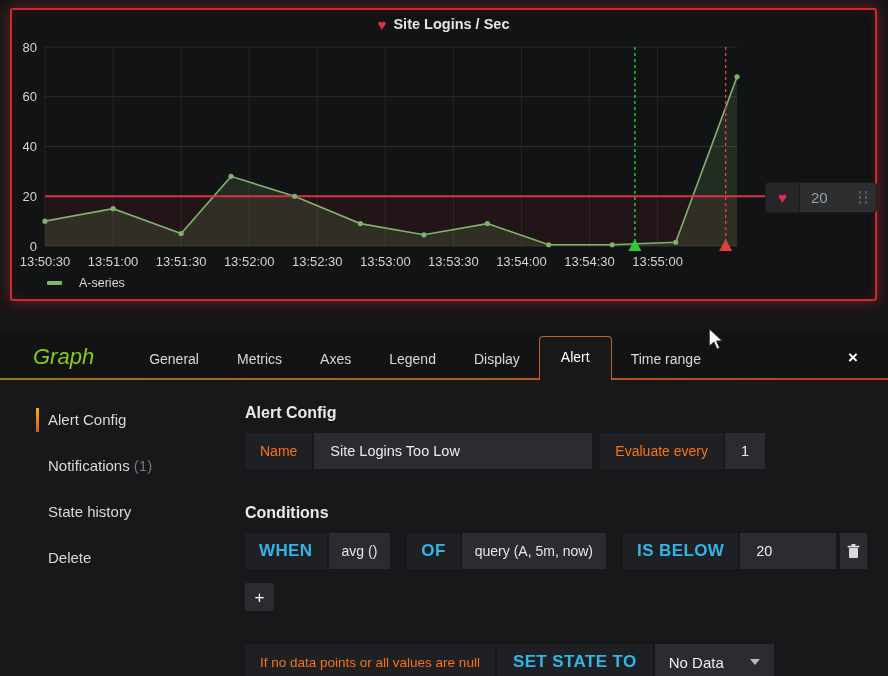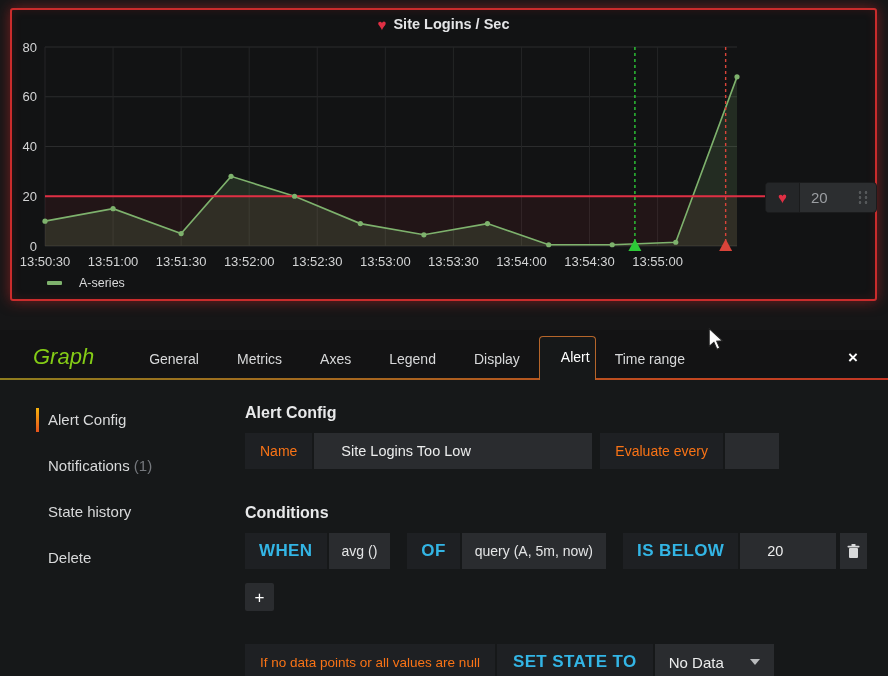--- a/index.html
+++ b/index.html
@@ -29,39 +29,39 @@
 
   
   .editor{position:absolute;left:0;top:330px;width:888px;height:346px;background:#161819;}
   .tabbar{position:relative;height:50px;background:#131314;display:flex;align-items:flex-end;}
   .brand-line{position:absolute;left:0;right:0;bottom:0;height:2px;
     background:linear-gradient(90deg,#8f7d1e 0%,#a9641f 45%,#c2491f 75%,#c23725 100%);}
   .panel-type{font-style:italic;font-size:22px;color:#84cc16;padding:0 36px 10px 33px;font-weight:500;}
   .tabs{display:flex;align-items:flex-end;height:100%;}
   .tab{padding:13px 19px;font-size:14px;color:#d8d9da;cursor:pointer;position:relative;}
   .tab.active{background:#161819;border:1px solid #b5652a;border-bottom:none;border-radius:4px 4px 0 0;
-    color:#fff;z-index:2;padding:12px 5px 15px 21px;}
+    color:#fff;z-index:2;padding:12px 21px 15px 21px;}
   .close-btn{margin-left:auto;margin-right:30px;padding-bottom:12px;color:#fff;font-size:17px;
     font-weight:bold;cursor:pointer;}
 
   .editor-body{display:flex;}
   .sidebar{width:245px;padding-top:26px;}
   .side-item{position:relative;padding:5px 0 5px 48px;margin-bottom:19px;font-size:15px;
     color:#d8d9da;cursor:pointer;}
   .side-item .muted{color:#75787d;}
   .side-item.active::before{content:"";position:absolute;left:36px;top:2px;width:3px;height:24px;
     background:linear-gradient(#f6b30d,#e5521c);}
 
   .main{flex:1;padding-top:24px;}
   .section-h{margin:0 0 11px 0;font-size:16px;font-weight:600;color:#e8e9ea;}
   .row{display:flex;align-items:stretch;margin-bottom:0;}
   .gf-box{height:36px;display:flex;align-items:center;font-size:14px;}
   .gf-label{background:#1e2023;color:#f97316;padding:0 15px;margin-right:2px;}
   .gf-input{background:#2a2c2f;color:#eceded;border:none;outline:none;height:36px;
-    font-size:14.5px;padding:0 27px;}
+    font-size:14.5px;padding:0 16px;}
   .blue-label{background:#1e2023;color:#33b5e5;font-weight:bold;font-size:17px;
     letter-spacing:.4px;padding:0 14px;margin-right:2px;}
   .part{background:#2a2c2f;color:#e4e5e6;padding:0 13px;margin-right:17px;cursor:pointer;}
   .icon-btn{background:#2a2c2f;border:none;color:#d8d9da;width:27px;height:36px;cursor:pointer;
     display:flex;align-items:center;justify-content:center;margin-right:2px;}
   .add-btn{background:#2a2c2f;border:none;color:#fff;width:29px;height:28px;font-size:17px;
     line-height:1;cursor:pointer;border-radius:2px;margin-top:14px;display:flex;
     align-items:center;justify-content:center;}
   .dropdown{background:#2a2c2f;color:#eceded;padding:0 14px;display:flex;align-items:center;
     gap:26px;cursor:pointer;font-size:15px;}

